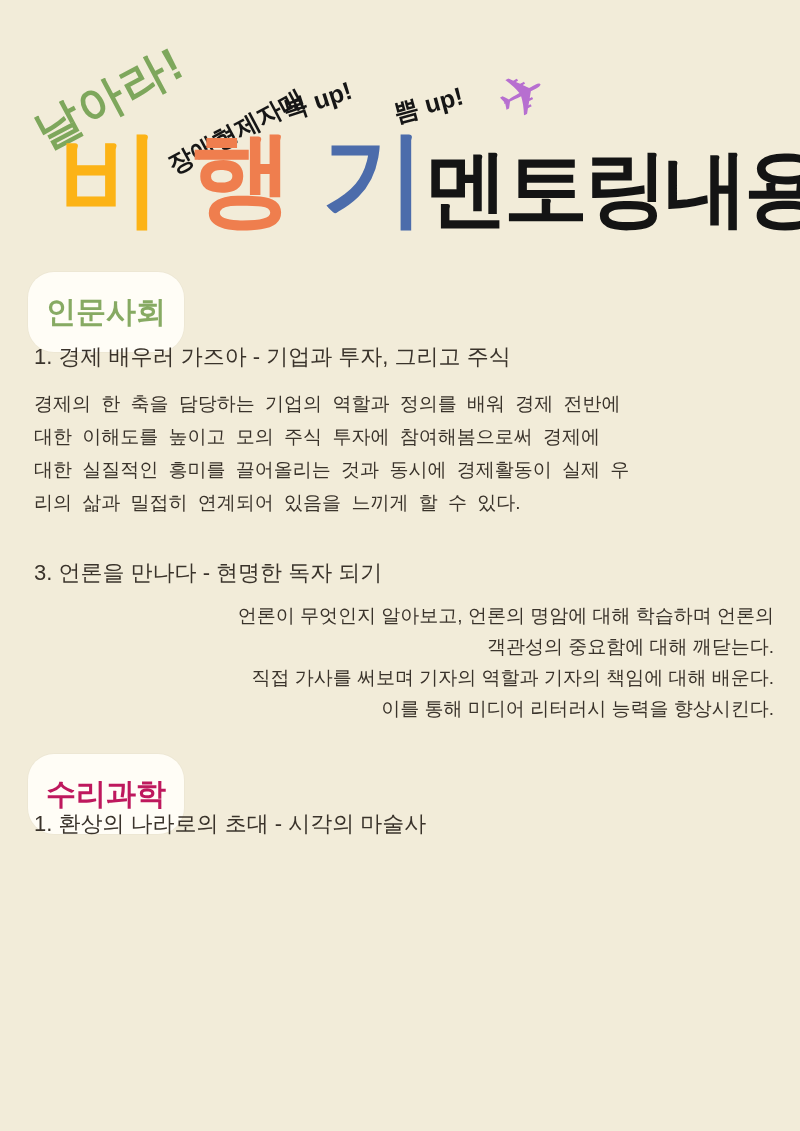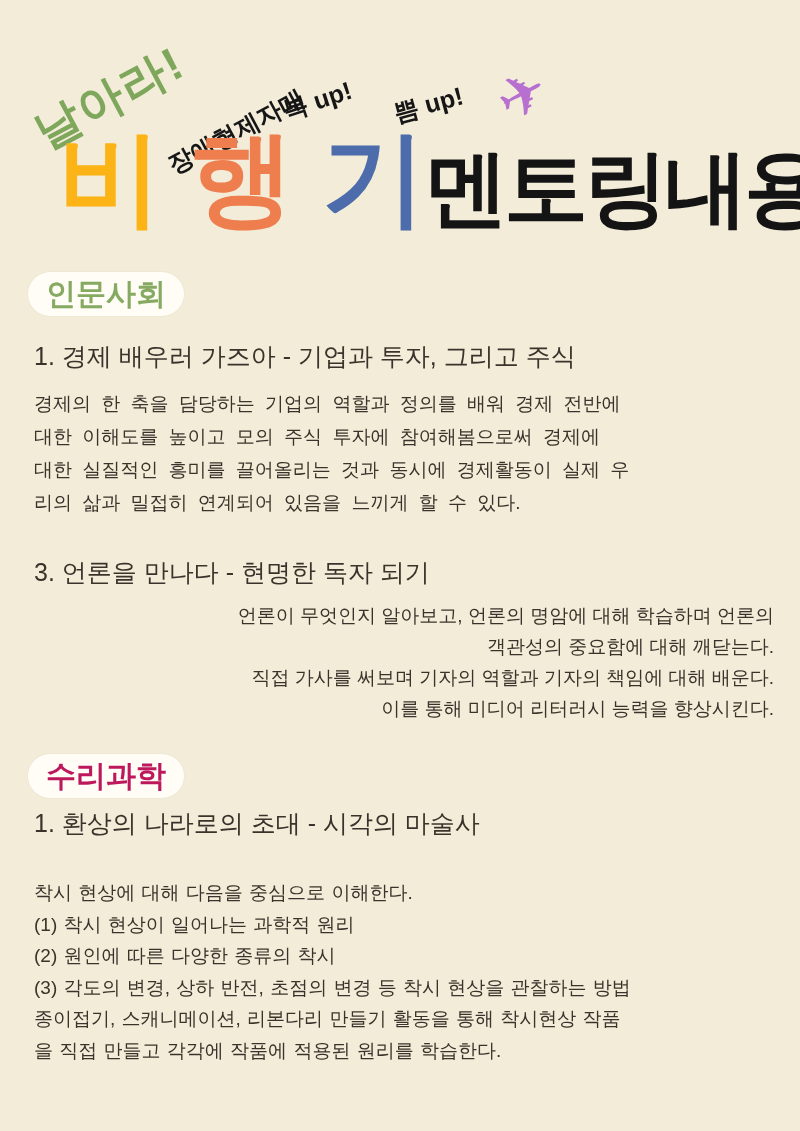--- a/index.html
+++ b/index.html
@@ -26,29 +26,29 @@
   .tchar{font-weight:900;font-size:104px;top:126px;}
   #t-bi{left:58px;color:#fcb316;}
   #t-haeng{left:190px;color:#ef7e4e;}
   #t-gi{left:322px;color:#4c6cab;}
   #t-black{left:424px;top:146px;font-size:84px;font-weight:900;color:#141414;letter-spacing:-4px;}
 
   
   .badge{
     position:absolute;left:28px;
     background:#fffdf6;border-radius:26px;
-    padding:4px 18px;
+    padding:22px 18px;
     font-size:30px;font-weight:800;line-height:36px;
     box-shadow:0 0 0 1px rgba(0,0,0,0.02);
   }
   #badge1{top:272px;color:#87aa63;}
   #badge2{top:754px;color:#be185d;text-align:center;}
 
   
-  .h{position:absolute;left:34px;right:26px;font-size:25px;line-height:31px;color:#3a332b;}
+  .h{position:absolute;left:34px;right:26px;font-size:22px;line-height:31px;color:#3a332b;}
   .para{position:absolute;left:34px;right:26px;font-size:19px;color:#3a332b;white-space:pre-line;}
   #h1{top:341px;}
   #p1{top:387px;line-height:33px;word-spacing:5px;}
   #h2{top:557px;}
   #p2{top:600px;line-height:31px;text-align:right;}
   #h3{top:808px;}
   #p3{top:877px;line-height:31.5px;word-spacing:1px;}
 </style>
 </head>
 <body>
@@ -76,20 +76,14 @@
 
   <div class="h" id="h2">3. 언론을 만나다 - 현명한 독자 되기</div>
   <div class="para" id="p2">언론이 무엇인지 알아보고, 언론의 명암에 대해 학습하며 언론의
 객관성의 중요함에 대해 깨닫는다.
 직접 가사를 써보며 기자의 역할과 기자의 책임에 대해 배운다.
 이를 통해 미디어 리터러시 능력을 향상시킨다.</div>
 
   <div class="badge" id="badge2">수리과학</div>
 
   <div class="h" id="h3">1. 환상의 나라로의 초대 - 시각의 마술사</div>
-  <div class="para" id="p3">착시 현상에 대해 다음을 중심으로 이해한다.
-(1) 착시 현상이 일어나는 과학적 원리
-(2) 원인에 따른 다양한 종류의 착시
-(3) 각도의 변경, 상하 반전, 초점의 변경 등 착시 현상을 관찰하는 방법
-종이접기, 스캐니메이션, 리본다리 만들기 활동을 통해 착시현상 작품
-을 직접 만들고 각각에 작품에 적용된 원리를 학습한다.</div>
 
 </div>
 
 </body></html>

